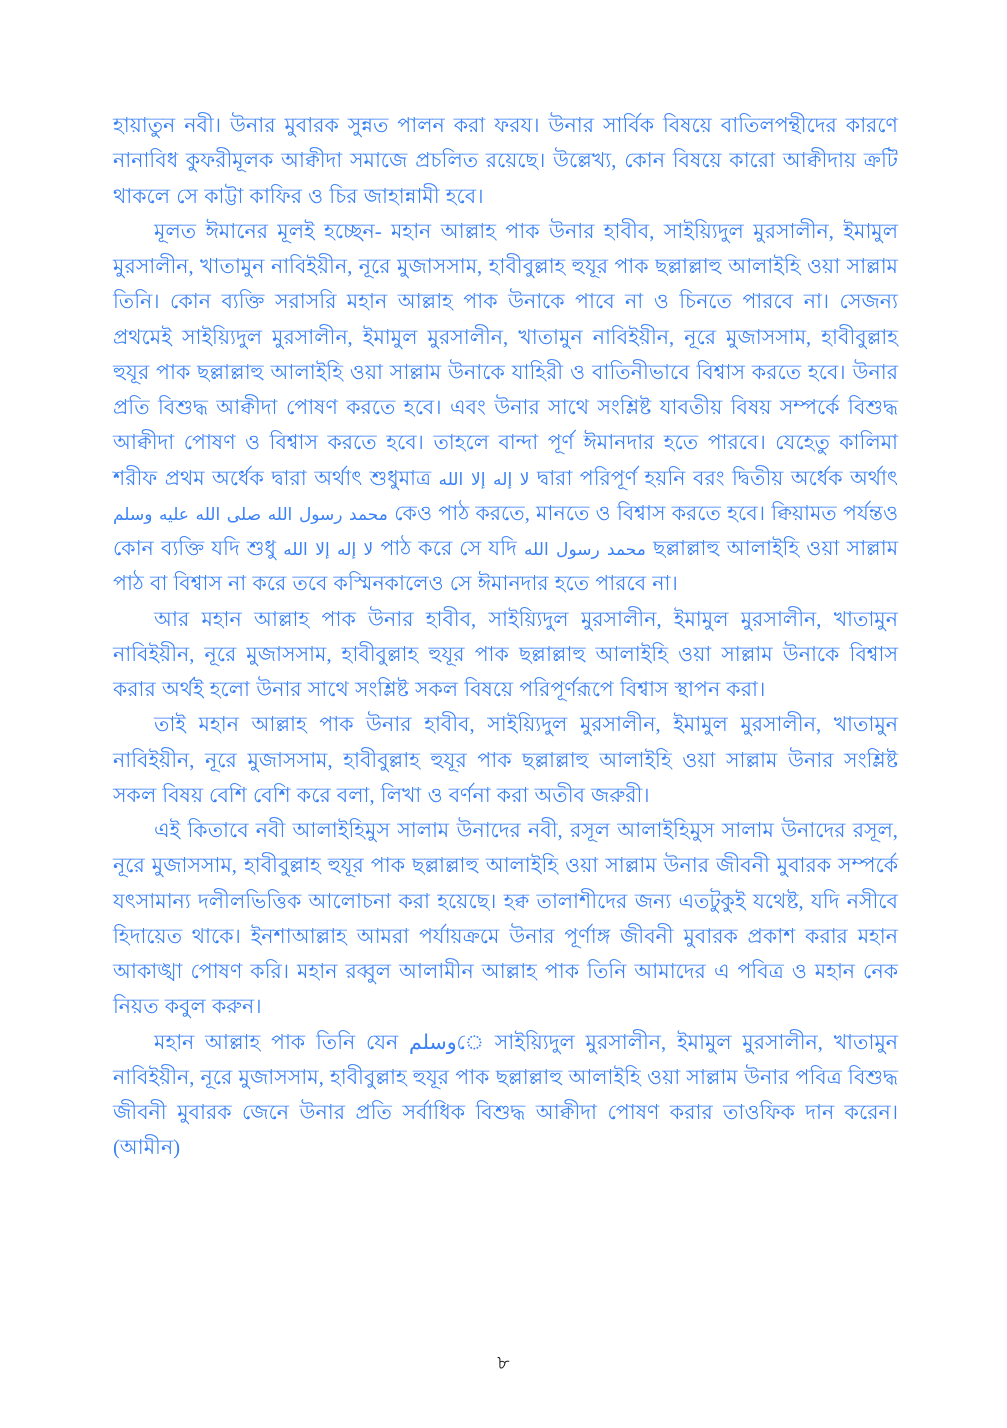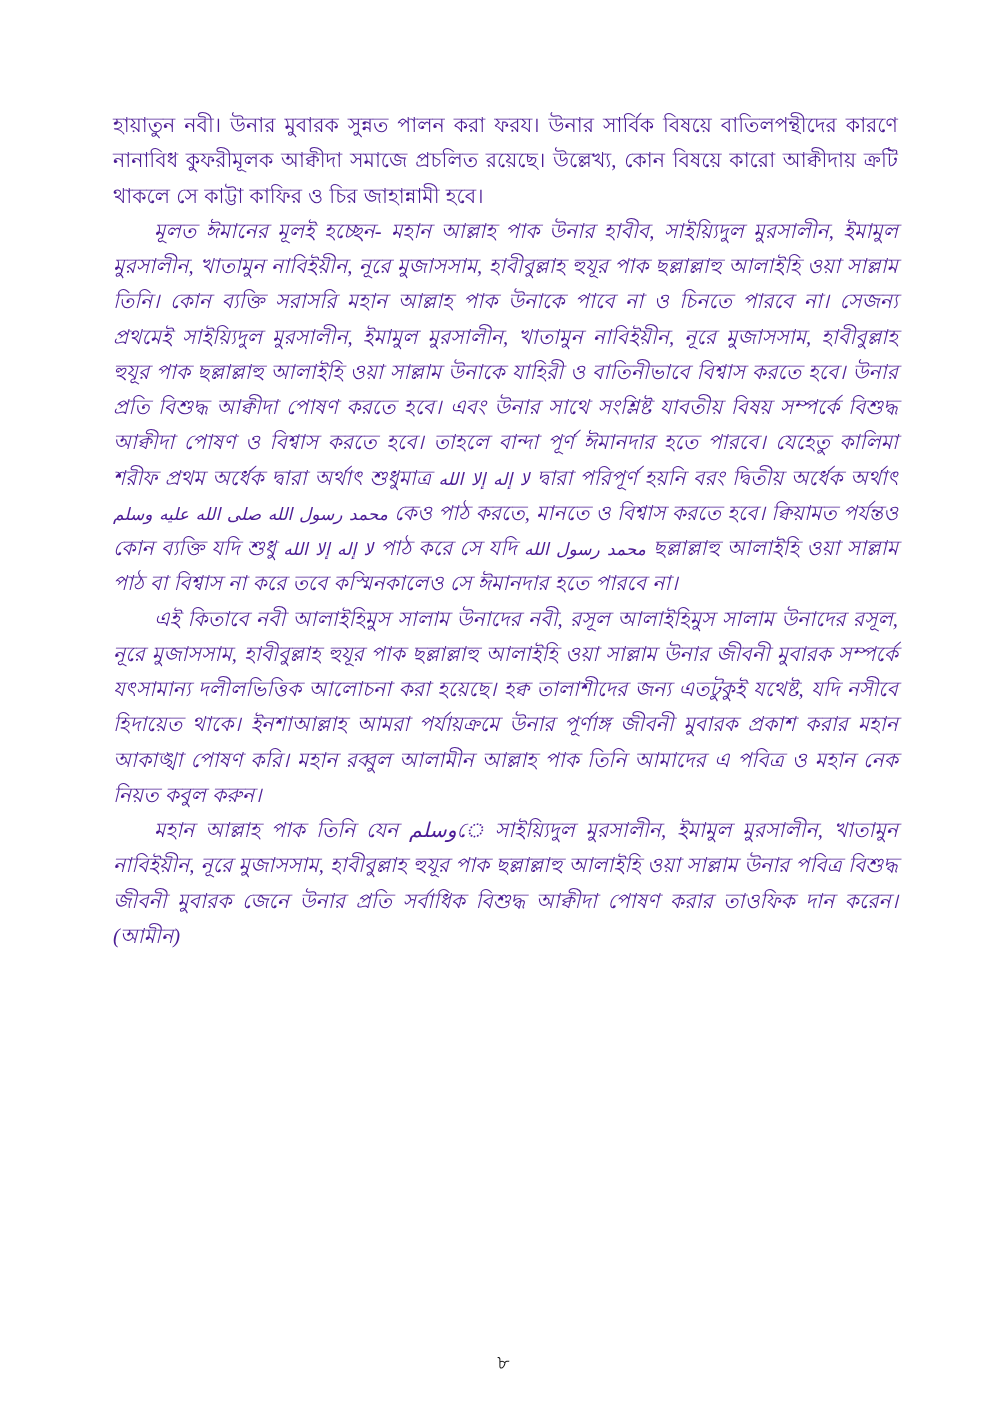--- a/index.html
+++ b/index.html
@@ -19,28 +19,27 @@
     position: absolute;
     left: 113px;
     top: 108px;
     width: 785px;
   }
   p.para {
     margin: 0 0 0 0;
     font-family: "Liberation Serif", "DejaVu Serif", serif;
     font-size: 20.5px;
     line-height: 1.72;
-    color: #4c1d95;
+    color: #3b82f6;
     text-align: justify;
     text-justify: inter-word;
     word-spacing: 0.05em;
   }
   p.indent {
     text-indent: 2.0em;
-    font-style: italic;
   }
   .arabic {
     font-family: "DejaVu Sans", sans-serif;
     font-size: 17px;
     direction: rtl;
     unicode-bidi: isolate;
   }
   .pagenum {
     position: absolute;
     left: 0;
@@ -64,21 +63,23 @@
       <span class="arabic">لا إله إلا الله</span>
       <span>দ্বারা পরিপূর্ণ হয়নি বরং দ্বিতীয় অর্ধেক অর্থাৎ</span>
       <span class="arabic">محمد رسول الله صلى الله عليه وسلم</span>
       <span>কেও পাঠ করতে, মানতে ও বিশ্বাস করতে হবে। ক্বিয়ামত পর্যন্তও কোন ব্যক্তি যদি শুধু</span>
       <span class="arabic">لا إله إلا الله</span>
       <span>পাঠ করে সে যদি</span>
       <span class="arabic">محمد رسول الله</span>
       <span>ছল্লাল্লাহু আলাইহি ওয়া সাল্লাম পাঠ বা বিশ্বাস না করে তবে কস্মিনকালেও সে ঈমানদার হতে পারবে না।</span>
     </p>
 
+    <p class="para indent">আর মহান আল্লাহ পাক উনার হাবীব, সাইয়্যিদুল মুরসালীন, ইমামুল মুরসালীন, খাতামুন নাবিইয়ীন, নূরে মুজাসসাম, হাবীবুল্লাহ হুযূর পাক ছল্লাল্লাহু আলাইহি ওয়া সাল্লাম উনাকে বিশ্বাস করার অর্থই হলো উনার সাথে সংশ্লিষ্ট সকল বিষয়ে পরিপূর্ণরূপে বিশ্বাস স্থাপন করা।</p>
 
+    <p class="para indent">তাই মহান আল্লাহ পাক উনার হাবীব, সাইয়্যিদুল মুরসালীন, ইমামুল মুরসালীন, খাতামুন নাবিইয়ীন, নূরে মুজাসসাম, হাবীবুল্লাহ হুযূর পাক ছল্লাল্লাহু আলাইহি ওয়া সাল্লাম উনার সংশ্লিষ্ট সকল বিষয় বেশি বেশি করে বলা, লিখা ও বর্ণনা করা অতীব জরুরী।</p>
 
     <p class="para indent">এই কিতাবে নবী আলাইহিমুস সালাম উনাদের নবী, রসূল আলাইহিমুস সালাম উনাদের রসূল, নূরে মুজাসসাম, হাবীবুল্লাহ হুযূর পাক ছল্লাল্লাহু আলাইহি ওয়া সাল্লাম উনার জীবনী মুবারক সম্পর্কে যৎসামান্য দলীলভিত্তিক আলোচনা করা হয়েছে। হক্ব তালাশীদের জন্য এতটুকুই যথেষ্ট, যদি নসীবে হিদায়েত থাকে। ইনশাআল্লাহ আমরা পর্যায়ক্রমে উনার পূর্ণাঙ্গ জীবনী মুবারক প্রকাশ করার মহান আকাঙ্খা পোষণ করি। মহান রব্বুল আলামীন আল্লাহ পাক তিনি আমাদের এ পবিত্র ও মহান নেক নিয়ত কবুল করুন।</p>
 
     <p class="para indent">মহান আল্লাহ পাক তিনি যেন وسلمে সাইয়্যিদুল মুরসালীন, ইমামুল মুরসালীন, খাতামুন নাবিইয়ীন, নূরে মুজাসসাম, হাবীবুল্লাহ হুযূর পাক ছল্লাল্লাহু আলাইহি ওয়া সাল্লাম উনার পবিত্র বিশুদ্ধ জীবনী মুবারক জেনে উনার প্রতি সর্বাধিক বিশুদ্ধ আক্বীদা পোষণ করার তাওফিক দান করেন। (আমীন)</p>
 
   </div>
 
   <div class="pagenum">৮</div>
 </div>
 

